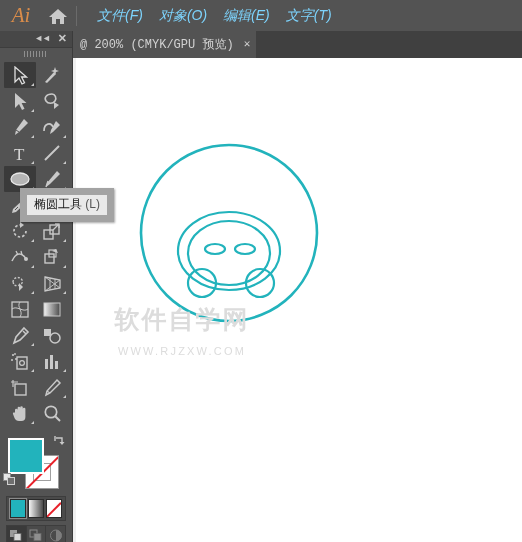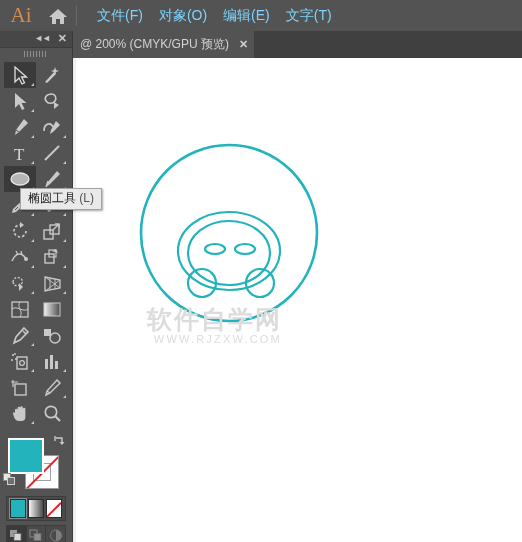--- a/index.html
+++ b/index.html
@@ -22,20 +22,21 @@
   }
 
   
   .menubar {
     position: absolute;
     left: 0; top: 0;
     width: 522px; height: 31px;
     background: #535353;
     display: flex;
     align-items: center;
+    font-style: italic;
   }
   .ai-logo {
     width: 42px;
     text-align: center;
     font-family: "Liberation Serif", serif;
     font-size: 21px;
     color: #d98c4a;
     letter-spacing: 0px;
     line-height: 31px;
     user-select: none;
@@ -75,20 +76,21 @@
   }
   .doc-tab {
     position: absolute;
     left: 72px; top: 0;
     height: 27px;
     background: #535353;
     display: flex;
     align-items: center;
     padding: 0 6px 0 8px;
     box-sizing: border-box;
+    font-family: Liberation Mono, monospace;
   }
   .doc-tab-label {
     color: #d2d2d2;
     font-size: 12px;
     white-space: nowrap;
   }
   .doc-tab-close {
     margin-left: 10px;
     color: #cfcfcf;
     font-size: 11px;
@@ -113,37 +115,38 @@
   }
   .artwork {
     position: absolute;
     left: 0; top: 0;
   }
   .watermark {
     position: absolute;
     left: 10px;
     top: 248px;
     width: 200px;
-    text-align: right;
+    text-align: center;
     user-select: none;
   }
   .wm-main {
     font-size: 25px;
     color: #dcdcdc;
     letter-spacing: 2px;
     font-family: "Liberation Sans", sans-serif;
     font-weight: bold;
     line-height: 26px;
   }
   .wm-sub {
     font-size: 11px;
     color: #dcdcdc;
     letter-spacing: 2.2px;
     font-family: "Liberation Sans", sans-serif;
     line-height: 14px;
+    margin-top: 12px;
   }
 
   
   .toolpanel {
     position: absolute;
     left: 0; top: 31px;
     width: 72px;
     height: 511px;
     background: #535353;
     border-right: 1px solid #3b3b3b;
@@ -209,21 +212,21 @@
     border-left: 3px solid transparent;
     border-bottom: 3px solid #c9c9c9;
   }
 
   
   .tooltip {
     position: absolute;
     left: 20px;
     top: 188px;
     background: #e9e9e9;
-    border: 1px solid #a3a3a3;
+    border: 7px solid #a3a3a3;
     padding: 2px 7px 3px 7px;
     font-size: 12px;
     color: #1a1a1a;
     white-space: nowrap;
     box-shadow: 1px 1px 2px rgba(0,0,0,0.35);
     z-index: 60;
     line-height: 15px;
   }
   .tooltip .shortcut { color: #555; }
 

